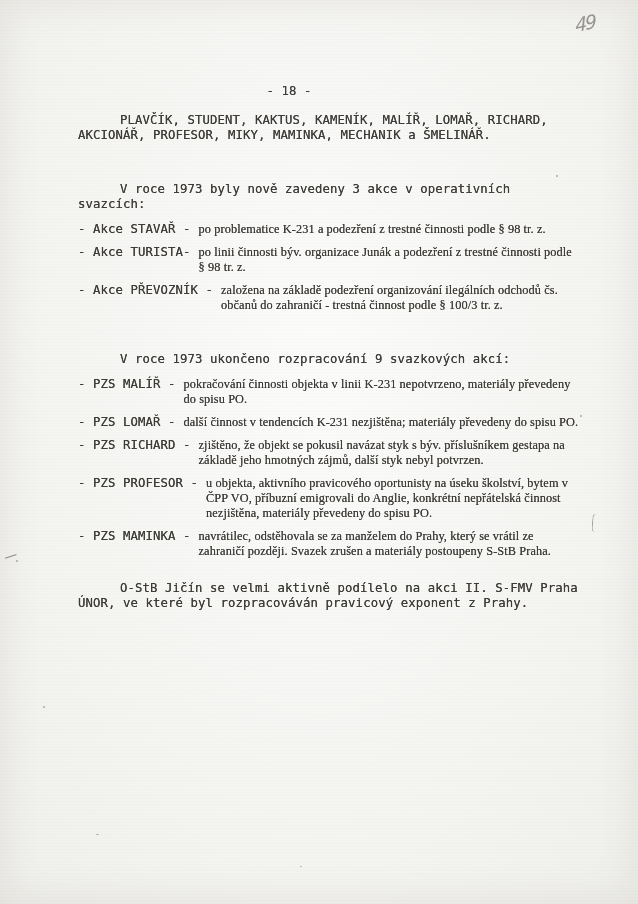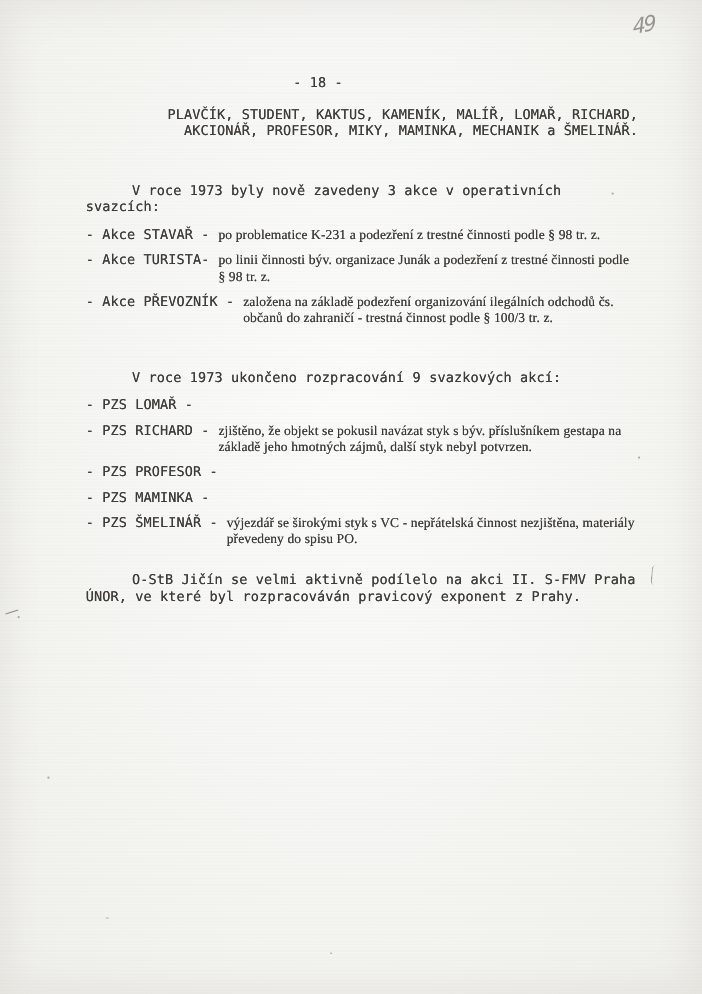--- a/index.html
+++ b/index.html
@@ -24,27 +24,27 @@
     color: #3e3c38;
     text-shadow: 0 0 0.6px rgba(55,52,46,0.85);
     letter-spacing: 0.1px;
   }
   .content {
     position: relative;
     padding: 68px 58px 0 78px;
   }
   .pageno {
     text-align: center;
-    margin: 0 80px 14px 0;
+    margin: 16px 80px 14px 0;
   }
   .para {
     margin: 0;
     text-indent: 42px;
   }
-  .para.names { margin-bottom: 14px; text-align: right; }
+  .para.names { margin-bottom: 14px; }
   .para.section-intro { margin-bottom: 10px; margin-top: 39px; }
   .entries { margin: 0 0 16px 0; }
   .entry {
     display: flex;
     align-items: flex-start;
     margin-top: 8px;
     justify-content: space-between;
   }
   .entry-label {
     flex: none;
@@ -139,43 +139,46 @@
         <span class="entry-text">založena na základě podezření organizování ilegálních odchodů čs. občanů do zahraničí - trestná činnost podle § 100/3 tr. z.</span>
       </div>
 
     </div>
 
     <p class="para section-intro">V roce 1973 ukončeno rozpracování 9 svazkových akcí:</p>
 
     <div class="entries">
 
 
+      <div class="entry">
+        <span class="entry-label">- PZS MALÍŘ -</span>
+        <span class="entry-text">pokračování činnosti objekta v linii K-231 nepotvrzeno, materiály převedeny do spisu PO.</span>
+      </div>
 
       <div class="entry">
         <span class="entry-label">- PZS LOMAŘ -</span>
+        <span class="entry-text">další činnost v tendencích K-231 nezjištěna; materiály převedeny do spisu PO.</span>
       </div>
 
       <div class="entry">
         <span class="entry-label">- PZS RICHARD -</span>
         <span class="entry-text">zjištěno, že objekt se pokusil navázat styk s býv. příslušníkem gestapa na základě jeho hmotných zájmů, další styk nebyl potvrzen.</span>
       </div>
 
       <div class="entry">
         <span class="entry-label">- PZS PROFESOR -</span>
+        <span class="entry-text">u objekta, aktivního pravicového oportunisty na úseku školství, bytem v ČPP VO, příbuzní emigrovali do Anglie, konkrétní nepřátelská činnost nezjištěna, materiály převedeny do spisu PO.</span>
       </div>
 
 
       <div class="entry">
         <span class="entry-label">- PZS MAMINKA -</span>
+        <span class="entry-text">navrátilec, odstěhovala se za manželem do Prahy, který se vrátil ze zahraničí později. Svazek zrušen a materiály postoupeny S-StB Praha.</span>
       </div>
 
 
-      <div class="entry">
-        <span class="entry-label">- PZS ŠMELINÁŘ -</span>
-        <span class="entry-text">výjezdář se širokými styk s VC - nepřátelská činnost nezjištěna, materiály převedeny do spisu PO.</span>
-      </div>
 
     </div>
 
     <p class="para closing">O-StB Jičín se velmi aktivně podílelo na akci II. S-FMV Praha ÚNOR, ve které byl rozpracováván pravicový exponent z Prahy.</p>
 
   </div>
 </div>
 
 </body></html>

